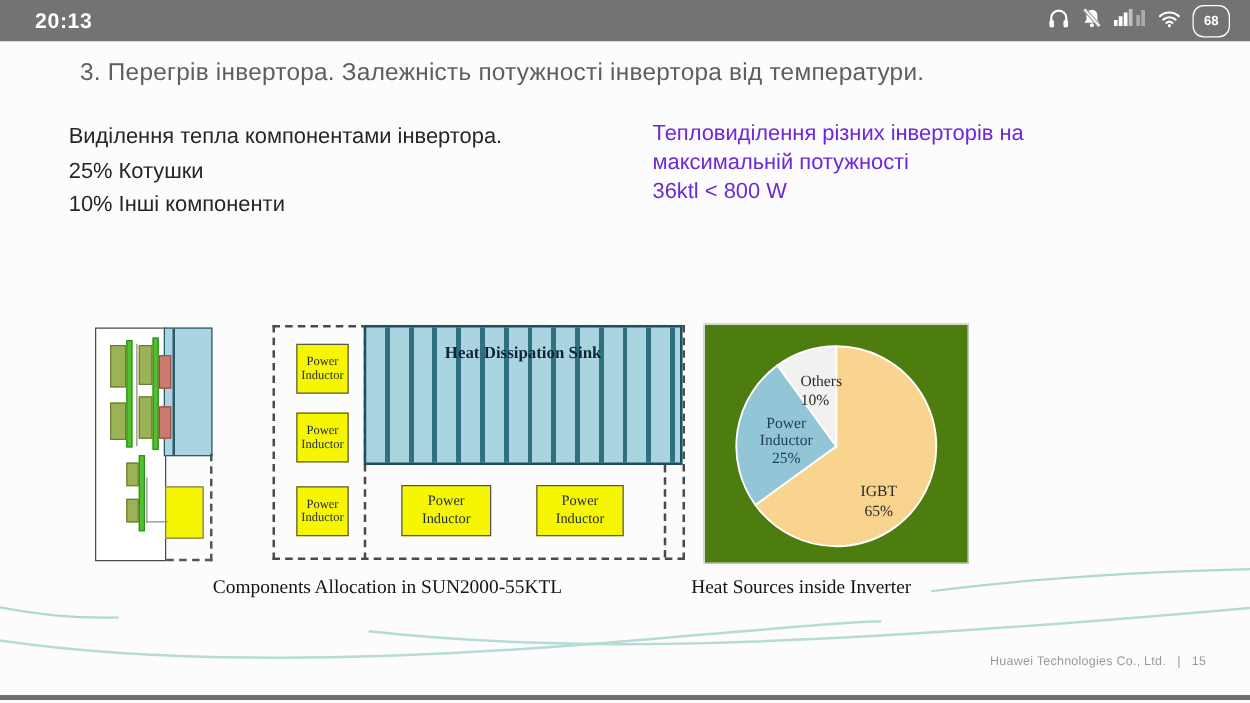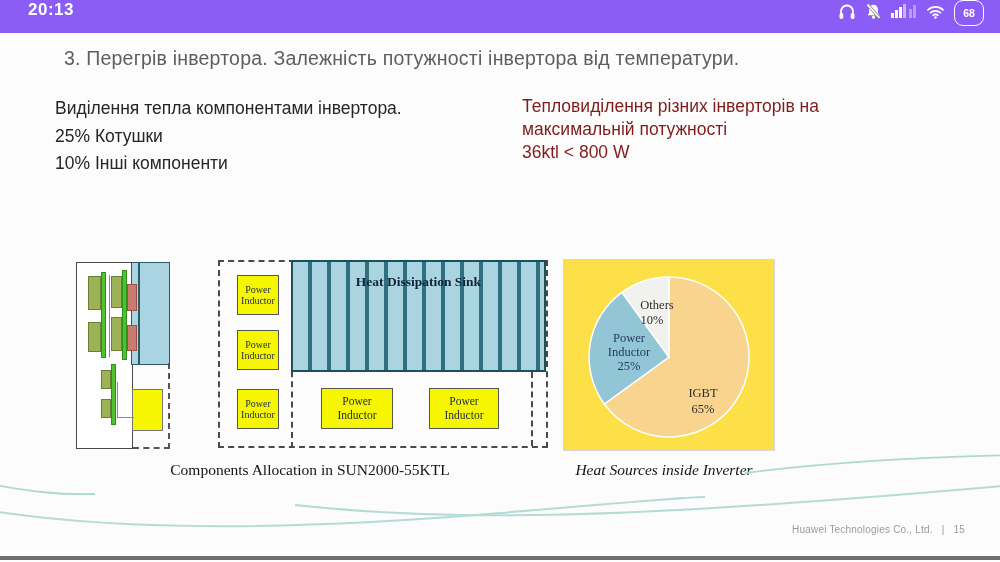--- a/index.html
+++ b/index.html
@@ -1,35 +1,35 @@
 <!DOCTYPE html>
 <html><head>
 <meta charset="utf-8">
 <style>
   * { margin:0; padding:0; box-sizing:border-box; }
   html,body { width:1000px; height:562px; }
   body { font-family:"Liberation Sans", sans-serif; background:#fff; }
   #screen { position:relative; width:1000px; height:562px; background:#fcfcfc; overflow:hidden; }
 
   
-  .statusbar { position:absolute; left:0; top:0; width:1000px; height:33px; background:#8b5cf6;
-               display:flex; align-items:flex-start; justify-content:space-between; padding:0 16px 0 28px; }
+  .statusbar { position:absolute; left:0; top:0; width:1000px; height:33px; background:#737373;
+               display:flex; align-items:center; justify-content:space-between; padding:0 16px 0 28px; }
   .sb-time { color:#fff; font-size:17px; font-weight:bold; letter-spacing:.5px; }
   .sb-icons { display:flex; align-items:center; gap:9px; }
   .battery-pill { border:1.6px solid #fff; border-radius:9px; min-width:30px; height:17px;
                   display:flex; align-items:center; justify-content:center;
                   color:#fff; font-size:10.5px; font-weight:bold; padding:12px 5px; }
 
   
   .slide-title { position:absolute; left:64px; top:47px; width:880px;
                  font-size:19.5px; color:#5e5e5e; letter-spacing:.2px; }
   .block-left { position:absolute; left:55px; top:95px; width:440px;
                 font-size:17.5px; color:#262626; line-height:27.5px; }
   .block-right { position:absolute; left:522px; top:95px; width:420px;
-                 font-size:17.5px; color:#7f1d1d; line-height:23px; }
+                 font-size:17.5px; color:#6d28d9; line-height:23px; }
 
   
   .diag-left { position:absolute; left:76px; top:262px; width:96px; height:188px; }
   .dl-rect  { position:absolute; left:0; top:0; width:57px; height:187px; border:1.5px solid #4a4a4a; background:#fff; }
   .dl-blue  { position:absolute; left:55px; top:0; width:39px; height:103px; background:#aad4e2; border:1.5px solid #2c5a66; }
   .dl-blue-line { position:absolute; left:62px; top:1px; width:2px; height:101px; background:#2c5a66; }
   .dl-dash  { position:absolute; left:57px; top:101px; width:37px; height:86px;
               border-right:2px dashed #555; border-bottom:2px dashed #555; }
   .dl-yellow { position:absolute; left:56px; top:127px; width:31px; height:42px; background:#f6f600; border:1.5px solid #777; }
   .strip { position:absolute; width:5px; background:#4fc32f; border:1px solid #2e8f1a; }
@@ -50,30 +50,30 @@
                    font-family:"Liberation Serif", serif; font-weight:bold; font-size:13.5px; color:#0f2438; }
   .dm-dashv { position:absolute; left:313px; top:112px; height:74px; border-left:2px dashed #4a4a4a; }
   .ybox { position:absolute; background:#f6f600; border:1.5px solid #555;
           display:flex; flex-direction:column; align-items:center; justify-content:center;
           font-family:"Liberation Serif", serif; color:#1d2a40; text-align:center; }
   .ybox.small { left:19px; width:42px; height:40px; font-size:10px; line-height:11.5px; }
   .ybox.wide  { top:128px; height:41px; font-size:11.5px; line-height:13.5px; }
 
   
   .pie-box { position:absolute; left:563px; top:259px; width:212px; height:192px;
-             background:#fde047; border:1px solid #d8d8d8; }
+             background:#4d7c0f; border:1px solid #d8d8d8; }
   .pie-box svg { display:block; }
   .pie-label { font-family:"Liberation Serif", serif; font-size:12.5px; fill:#2c2c2c; }
   .pie-label.blue { fill:#1f3a5c; }
 
   
   .caption { position:absolute; top:461px; text-align:center;
              font-family:"Liberation Serif", serif; font-size:15.5px; color:#141414; }
   .caption.left  { left:140px; width:340px; }
-  .caption.right { left:553px; width:222px;font-style:italic; }
+  .caption.right { left:530px; width:222px; }
   .waves { position:absolute; left:0; top:450px; width:1000px; height:100px; pointer-events:none; }
   .footer-text { position:absolute; right:35px; top:524px; font-size:10px; color:#9a9a9a; letter-spacing:.2px; }
   .bottom-bar { position:absolute; left:0; top:556px; width:1000px; height:4px; background:#6f6f6f; }
 </style>
 </head>
 <body>
 
 <div id="screen">
 
   <div class="statusbar">

